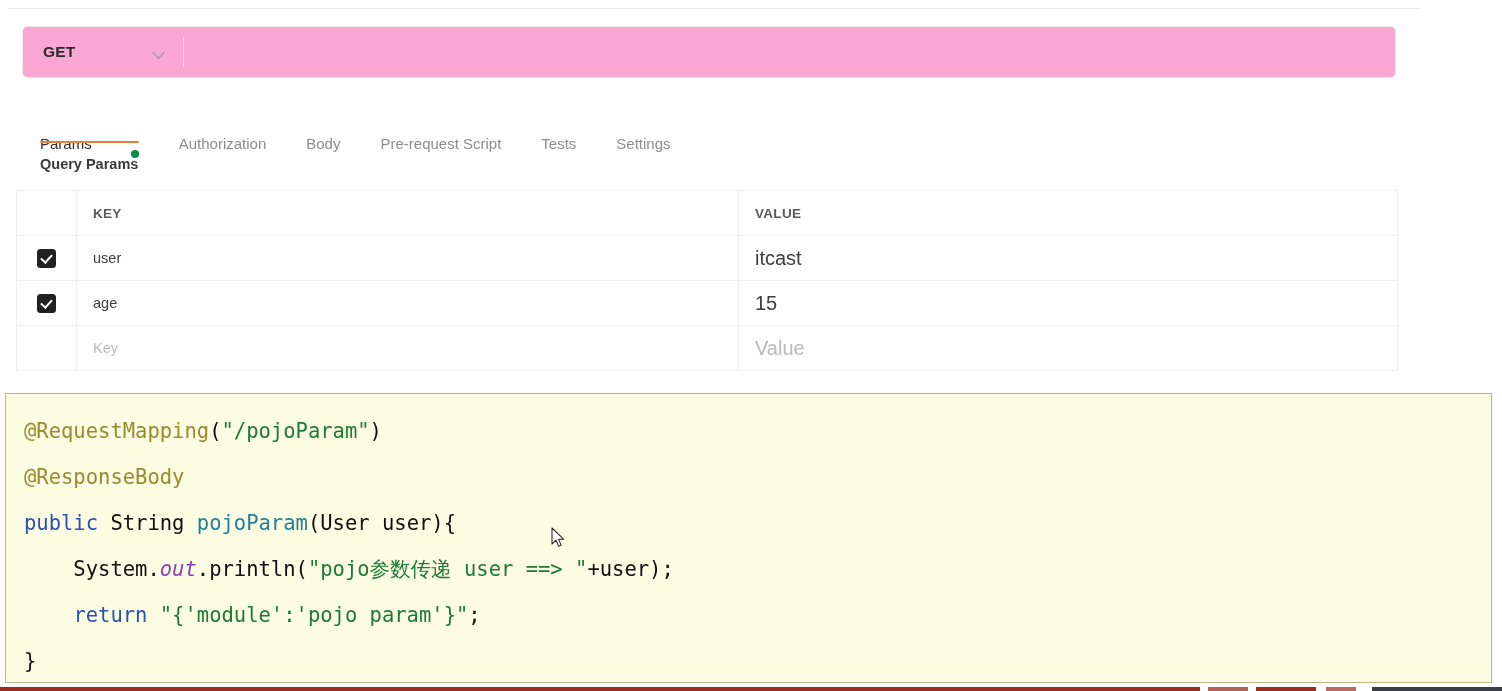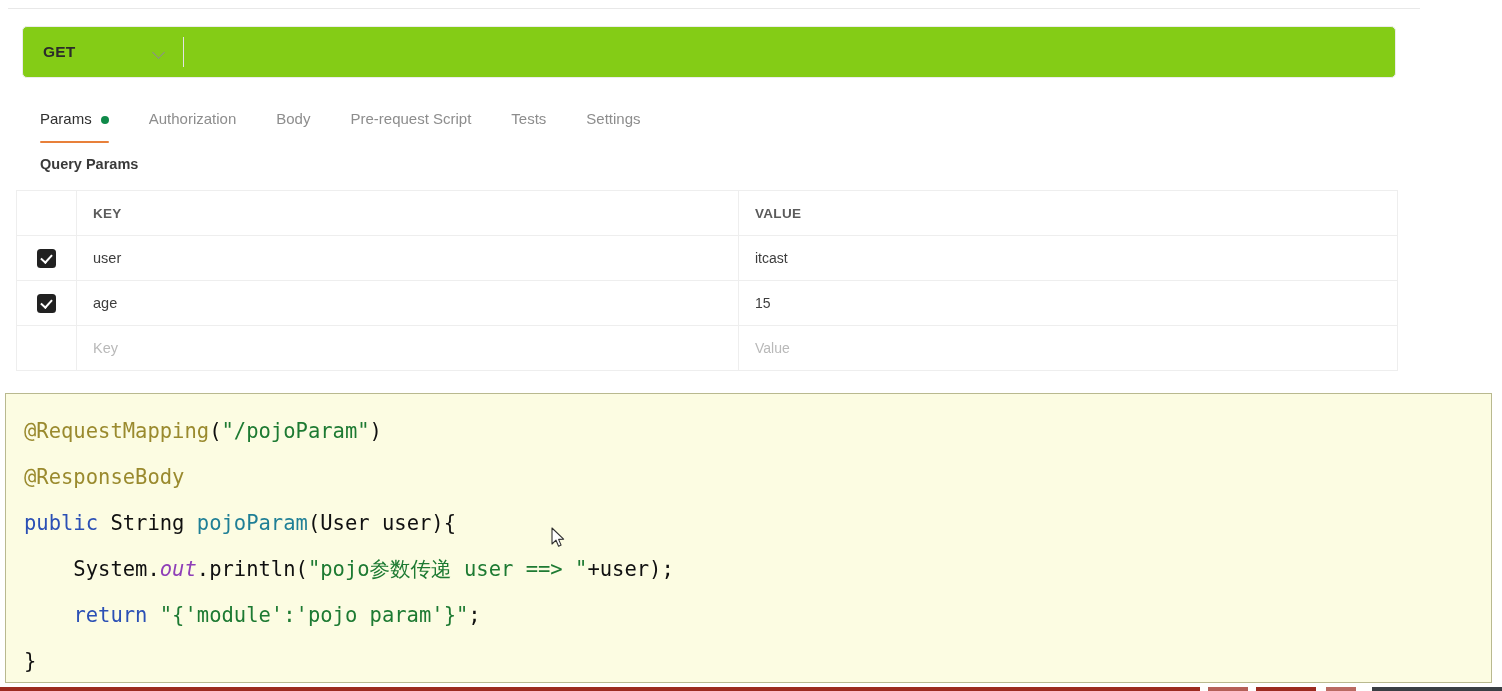--- a/index.html
+++ b/index.html
@@ -29,21 +29,21 @@
     box-sizing: border-box;
   }
 
   
   #url-bar {
     position: absolute;
     left: 14px;
     top: 17px;
     width: 1374px;
     height: 52px;
-    background: #84cc16;
+    background: #f9a8d4;
     border: 1px solid #ececec;
     border-radius: 5px;
     box-sizing: border-box;
     display: flex;
     align-items: center;
   }
   #method-select {
     width: 160px;
     height: 100%;
     display: flex;
@@ -100,26 +100,27 @@
     top: 91px;
     height: 42px;
     display: flex;
     align-items: flex-start;
   }
   .req-tab {
     position: relative;
     height: 42px;
     padding: 0 20px;
     display: flex;
-    align-items: flex-start;
+    align-items: flex-end;
     padding-top: 10px;
     font-size: 15px;
     color: #8d8d8d;
     cursor: pointer;
     white-space: nowrap;
+    gap: 30px;
   }
   .req-tab:first-child { padding-left: 18px; }
   .req-tab.active { color: #2f2f2f; }
   .req-tab.active .tab-underline {
     position: absolute;
     left: 18px;
     right: 20px;
     bottom: 9px;
     height: 2.5px;
     background: #e8803a;
@@ -181,21 +182,21 @@
     box-sizing: border-box;
     font-size: 14.5px;
     color: #3d3d3d;
   }
   .ptr .val-cell {
     flex: 1;
     display: flex;
     align-items: center;
     padding-left: 16px;
     box-sizing: border-box;
-    font-size: 14px;
+    font-size: 20px;
     color: #3d3d3d;
   }
   .ptr.header-row .key-cell,
   .ptr.header-row .val-cell {
     font-weight: bold;
     font-size: 13.5px;
     color: #5b5b5b;
     letter-spacing: .3px;
   }
   .ptr.placeholder-row .key-cell,

